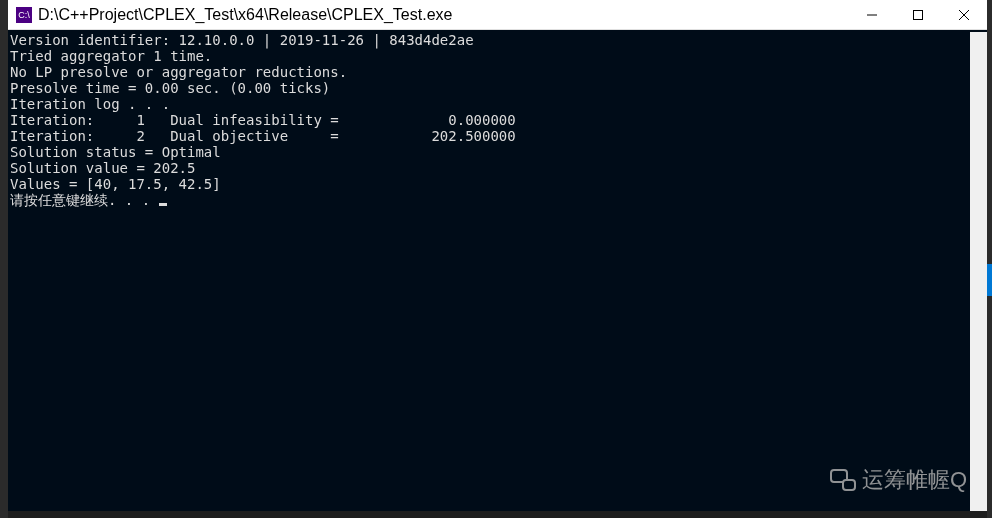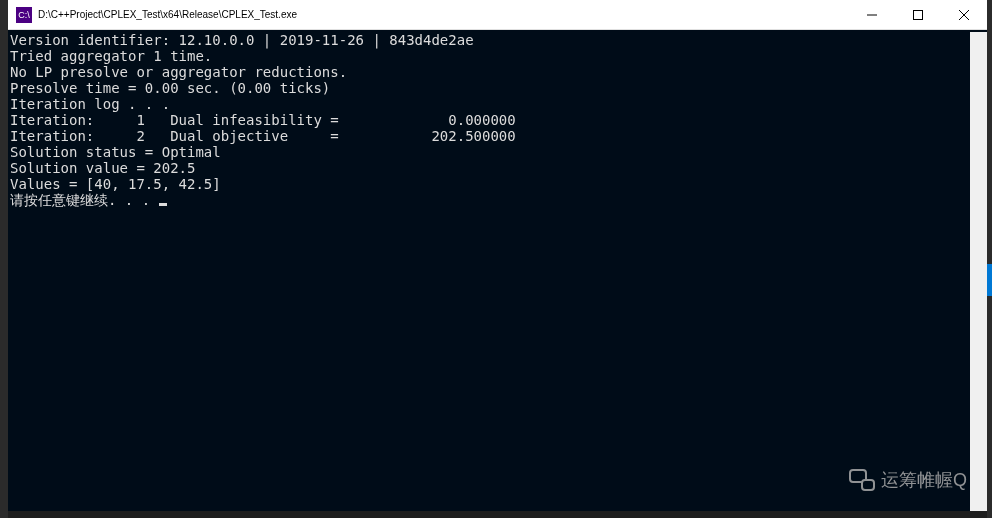--- a/index.html
+++ b/index.html
@@ -48,21 +48,21 @@
       background: #4b0082;
       color: #fff;
       font-size: 9px;
       display: flex;
       align-items: center;
       justify-content: center;
       font-family: Arial, sans-serif;
     }
     .title-text {
       flex: 1;
-      font-size: 10px;
+      font-size: 16px;
       font-family: 'Segoe UI', Arial, sans-serif;
       color: #000;
     }
     .window-controls {
       display: flex;
       height: 100%;
     }
     .win-btn {
       width: 46px;
       height: 100%;
@@ -111,21 +111,21 @@
       margin-bottom: 2px;
     }
     .watermark {
       position: absolute;
       right: 20px;
       bottom: 20px;
       display: flex;
       align-items: center;
       color: #aaa;
       font-family: 'Microsoft YaHei', sans-serif;
-      font-size: 18px;
+      font-size: 22px;
       opacity: 0.85;
       pointer-events: none;
     }
     .watermark-icon {
       width: 26px;
       height: 22px;
       margin-right: 6px;
       position: relative;
     }
     .wm-bubble1 {

